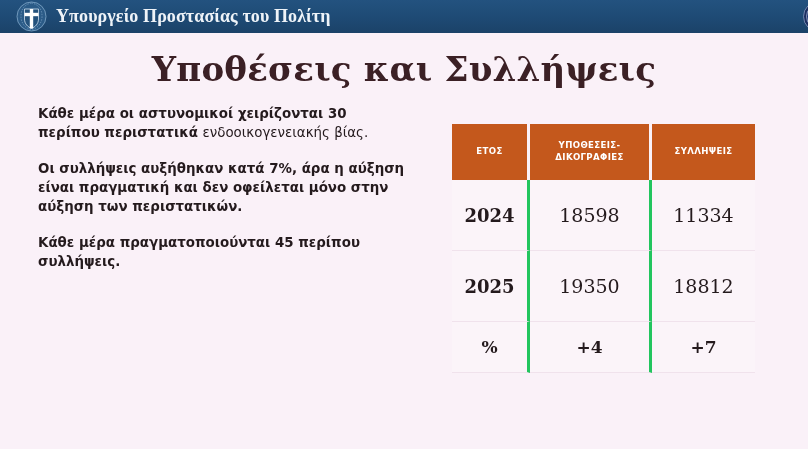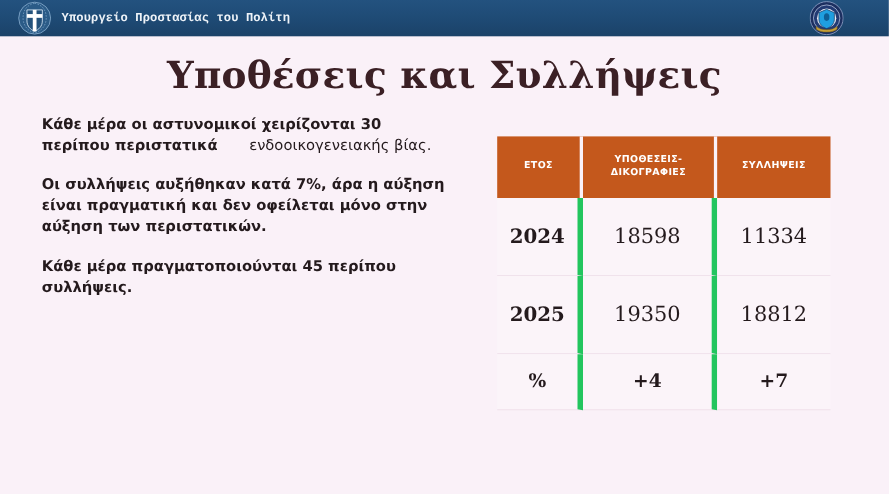--- a/index.html
+++ b/index.html
@@ -30,26 +30,26 @@
   .brand {
     display: flex;
     align-items: center;
     height: 33px;
   }
   .brand-left { margin-left: 16px; }
   .brand-right { margin-left: 472px; }
 
   .brand-label {
     color: #eef3f8;
-    font-size: 11px;
+    font-size: 18px;
     font-weight: 700;
     letter-spacing: .1px;
     white-space: nowrap;
     margin-left: 9px;
-    font-family: Liberation Mono, monospace;
+    font-family: Liberation Serif, serif;
   }
 
   
   .logo {
     width: 31px;
     height: 31px;
     flex: 0 0 31px;
     position: relative;
   }
   .logo svg { display: block; }
@@ -77,21 +77,21 @@
   }
   .para {
     font-size: 13.4px;
     line-height: 1.42;
     font-weight: 700;
     color: #241a1d;
     margin: 0 0 17px 0;
     font-family: "DejaVu Sans", sans-serif;
   }
   .para:last-child { margin-bottom: 0; }
-  .para .reg { font-weight: 400; margin-left: 24px; }
+  .para .reg { font-weight: 400; }
 
   
   .stats-table {
     position: absolute;
     top: 124px;
     left: 452px;
     width: 303px;
     border-collapse: separate;
     border-spacing: 0;
     table-layout: fixed;
@@ -112,21 +112,21 @@
   .stats-table th:last-child { border-right: none; }
 
   .stats-table td {
     background: #fbf4f9;
     color: #241a1d;
     text-align: center;
     vertical-align: middle;
     font-size: 19px;
     height: 68px;
     border-bottom: 1px solid #f0e2ec;
-    border-right: 5px solid #22c55e;
+    border-right: 3px solid #22c55e;
     font-family: "DejaVu Serif", serif;
   }
   .stats-table td:last-child { border-right: none; }
   .stats-table tr.r-year td.c-label { font-weight: 700; font-size: 18px; }
   .stats-table tr.r-pct td {
     height: 48px;
     font-size: 17px;
     font-weight: 700;
     border-bottom: 1px solid #f0e2ec;
   }

